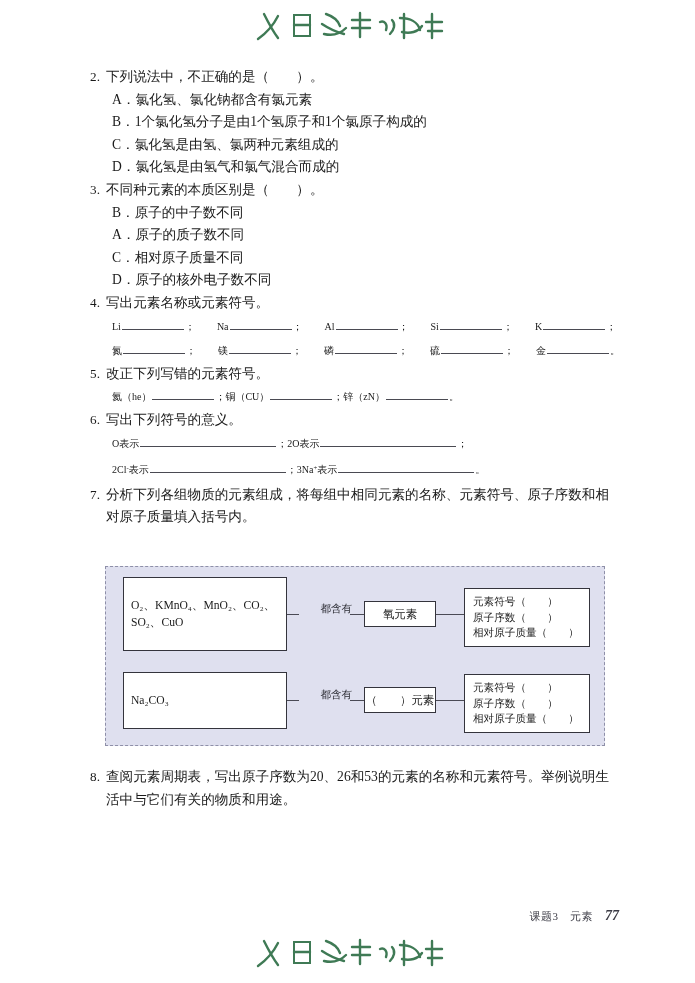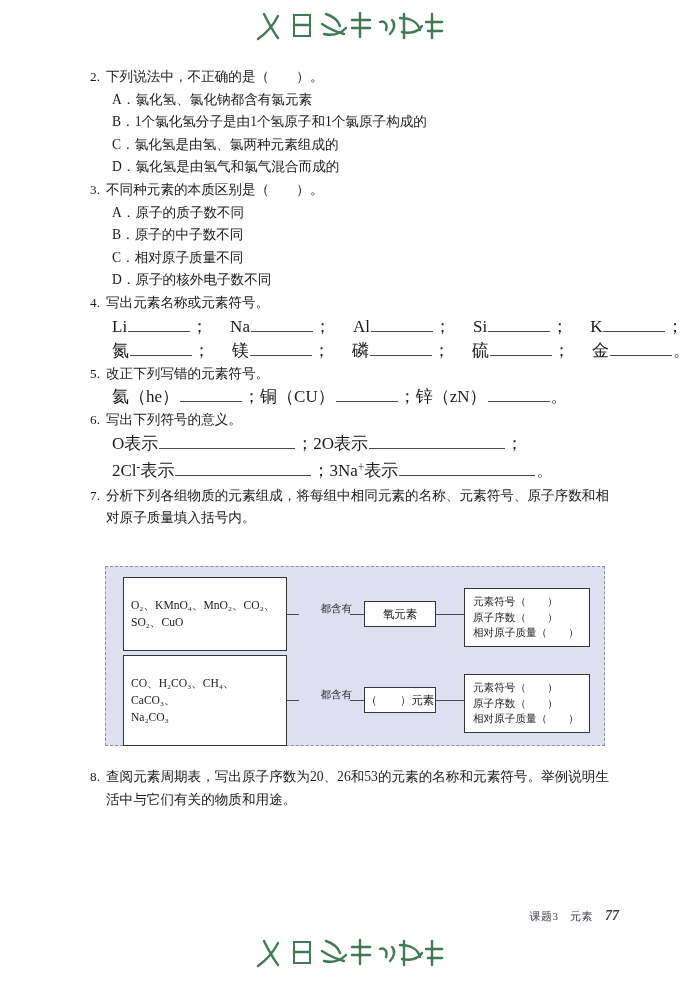--- a/index.html
+++ b/index.html
@@ -67,21 +67,21 @@
     display: inline-block;
     border-bottom: 1px solid #4a4a52;
     vertical-align: baseline;
     height: 0.95em;
     margin: 0 1px;
   }
   .u-mid   { width: 62px; }
   .u-long  { width: 136px; }
 
   .row-blanks {
-    font-size: 17px;
+    font-size: 10px;
     line-height: 24px;
     padding-left: 26px;
     white-space: nowrap;
     font-family: Liberation Serif, serif;
   }
   .row-blanks .cell { display: inline-block; }
   .sp-lg { display: inline-block; width: 22px; }
   sup { font-size: 0.68em; vertical-align: 0.44em; }
 
   
@@ -219,22 +219,22 @@
     </div>
     <div class="opt">A．氯化氢、氯化钠都含有氯元素</div>
     <div class="opt">B．1个氯化氢分子是由1个氢原子和1个氯原子构成的</div>
     <div class="opt">C．氯化氢是由氢、氯两种元素组成的</div>
     <div class="opt">D．氯化氢是由氢气和氯气混合而成的</div>
 
     <div class="q">
       <span class="q-num">3.</span>
       <span class="q-body">不同种元素的本质区别是（　　）。</span>
     </div>
+    <div class="opt">B．原子的中子数不同</div>
     <div class="opt">A．原子的质子数不同</div>
-    <div class="opt">B．原子的中子数不同</div>
     <div class="opt">C．相对原子质量不同</div>
     <div class="opt">D．原子的核外电子数不同</div>
 
     <div class="q">
       <span class="q-num">4.</span>
       <span class="q-body">写出元素名称或元素符号。</span>
     </div>
     <div class="row-blanks">
       <span class="cell"><span>Li</span><span class="u u-mid"></span><span>；</span></span><span class="sp-lg"></span><span class="cell"><span>Na</span><span class="u u-mid"></span><span>；</span></span><span class="sp-lg"></span><span class="cell"><span>Al</span><span class="u u-mid"></span><span>；</span></span><span class="sp-lg"></span><span class="cell"><span>Si</span><span class="u u-mid"></span><span>；</span></span><span class="sp-lg"></span><span class="cell"><span>K</span><span class="u u-mid"></span><span>；</span></span>
     </div>
@@ -284,21 +284,20 @@
       <div class="conn conn-c" style="top:34px;"></div>
       <div class="box box-answers" style="top:8px;">
         <div>元素符号（　　）</div>
         <div>原子序数（　　）</div>
         <div>相对原子质量（　　）</div>
       </div>
     </div>
 
     <div class="dgroup dgroup-2">
       <div class="box box-formula">
-        <div>CO、H₂CO₃、CH₄、CaCO₃、</div>
         <div>Na₂CO₃</div>
       </div>
       <div class="conn conn-a" style="top:34px;"></div>
       <div class="lbl-contains" style="top:22px;">都含有</div>
       <div class="conn conn-b" style="top:34px;"></div>
       <div class="box box-element" style="top:21px;">
         <span>（　　）元素</span>
       </div>
       <div class="conn conn-c" style="top:34px;"></div>
       <div class="box box-answers" style="top:8px;">

